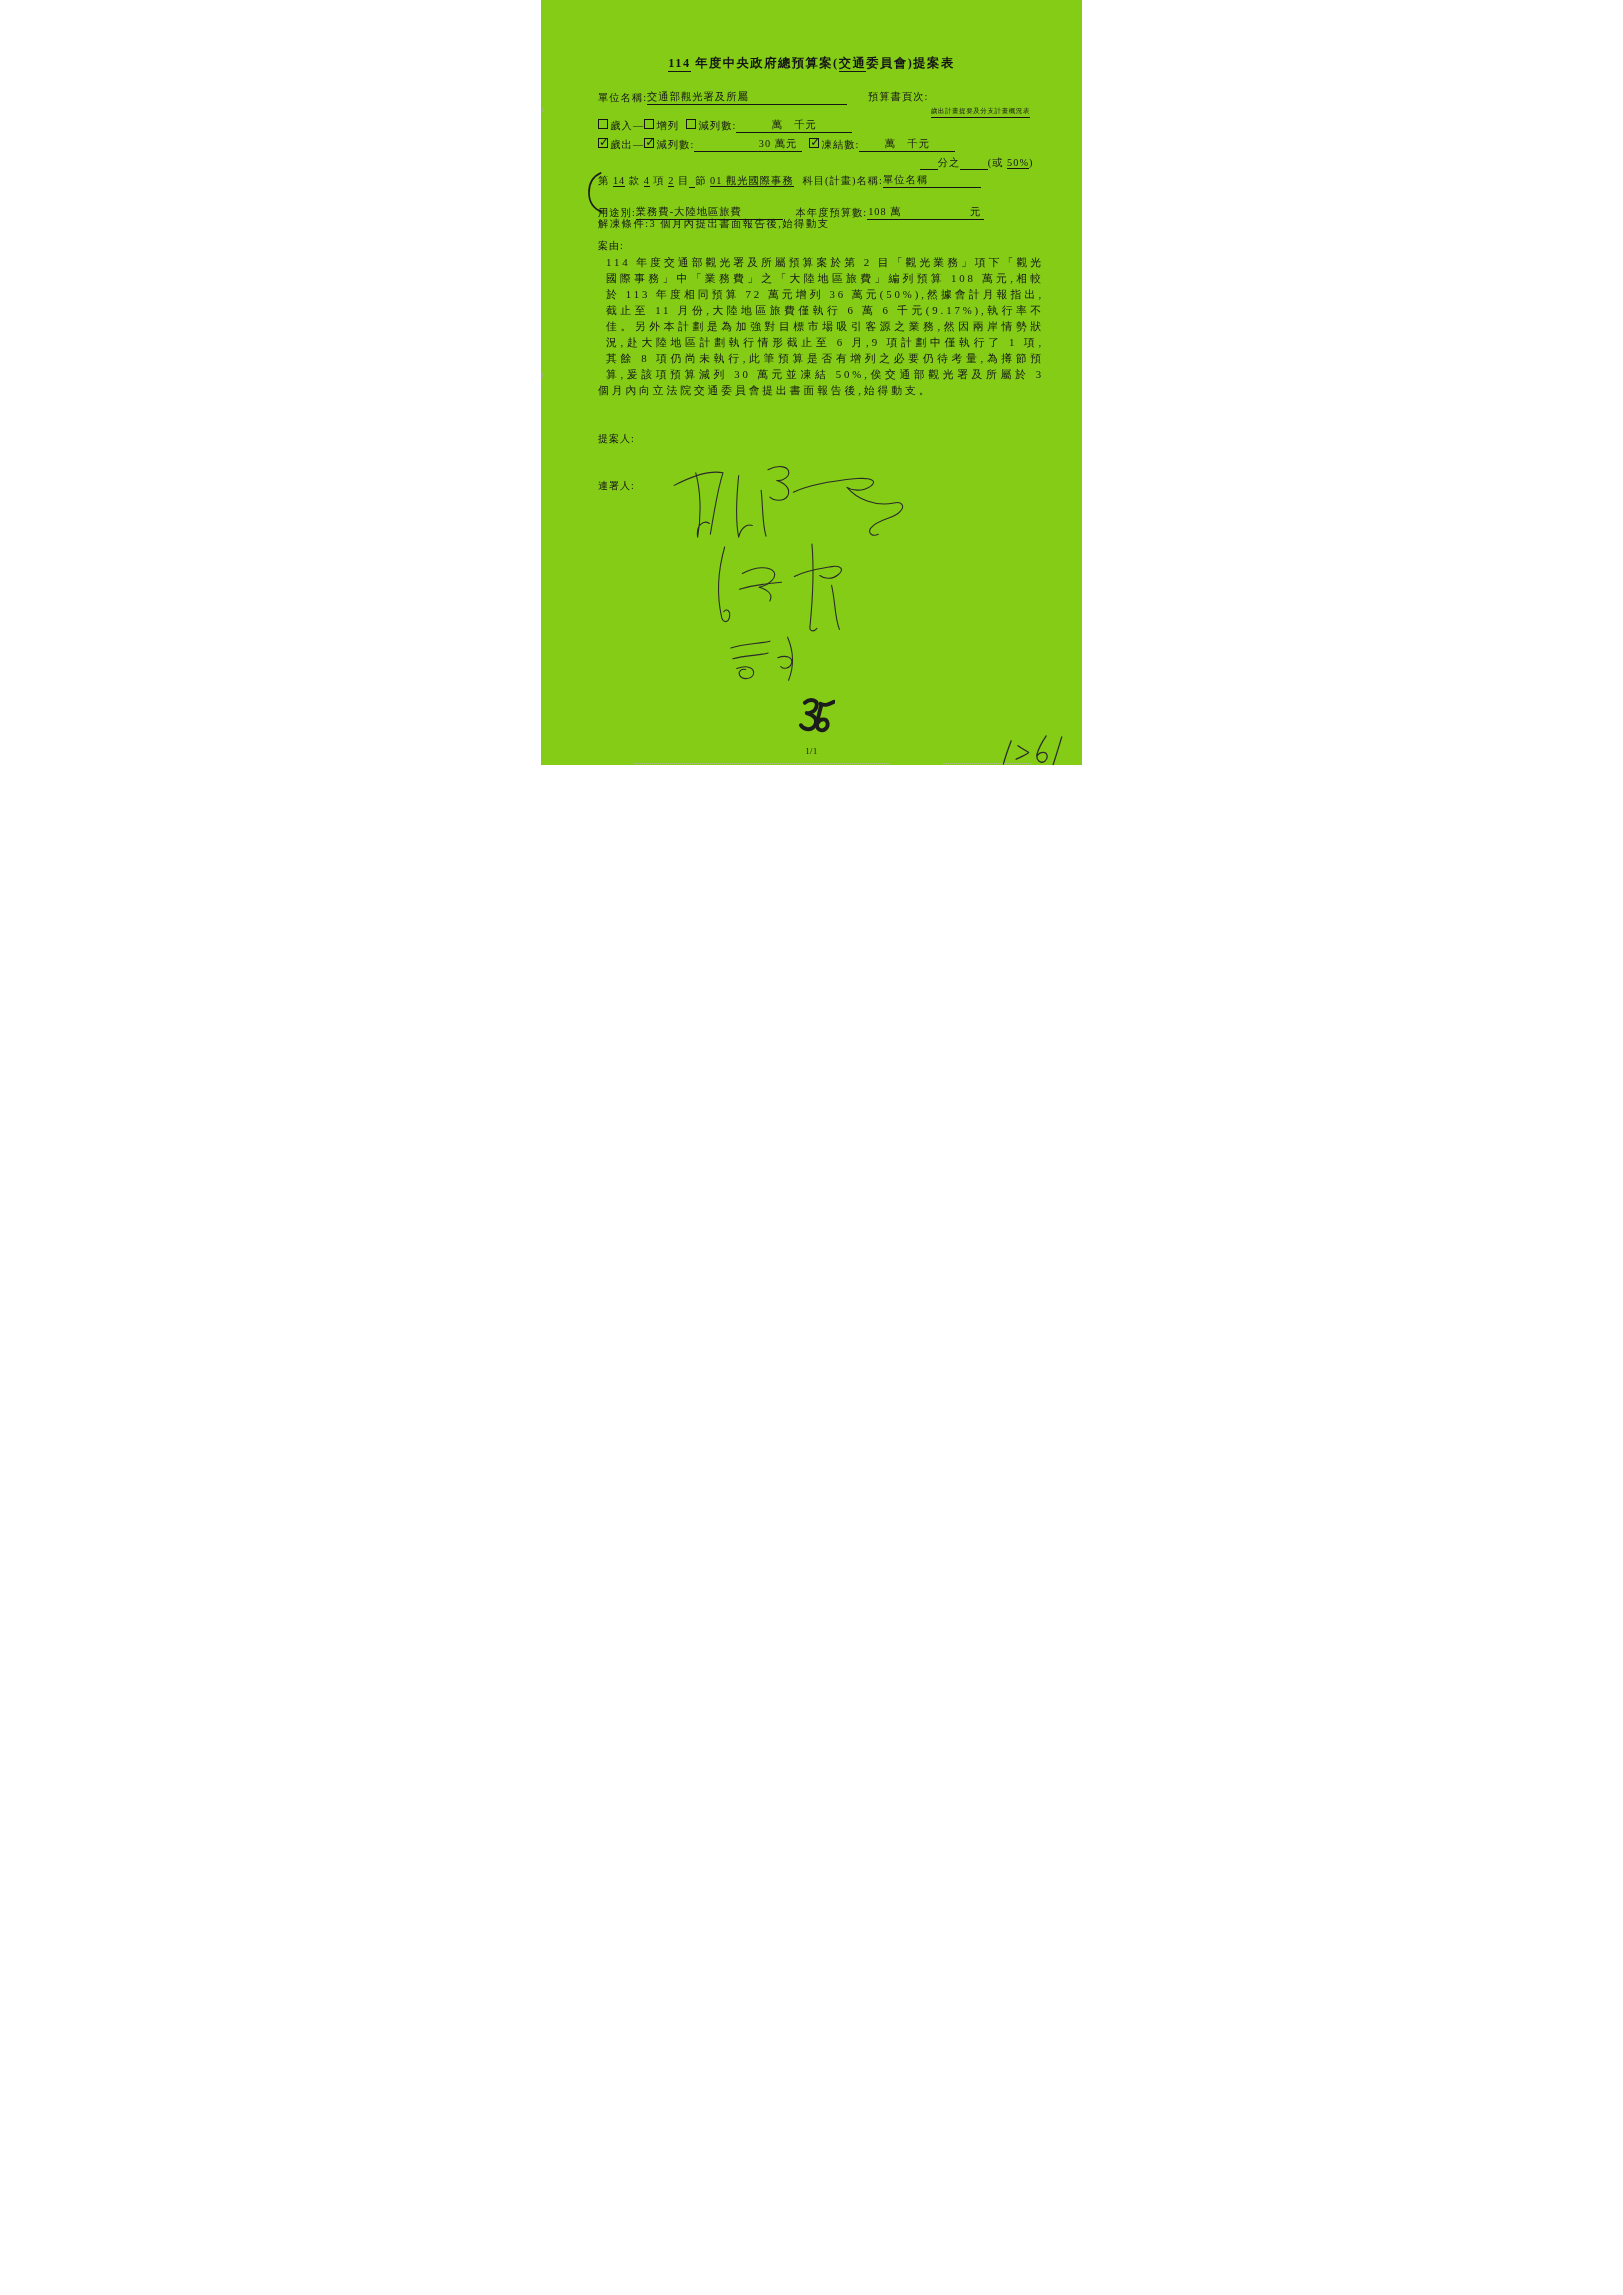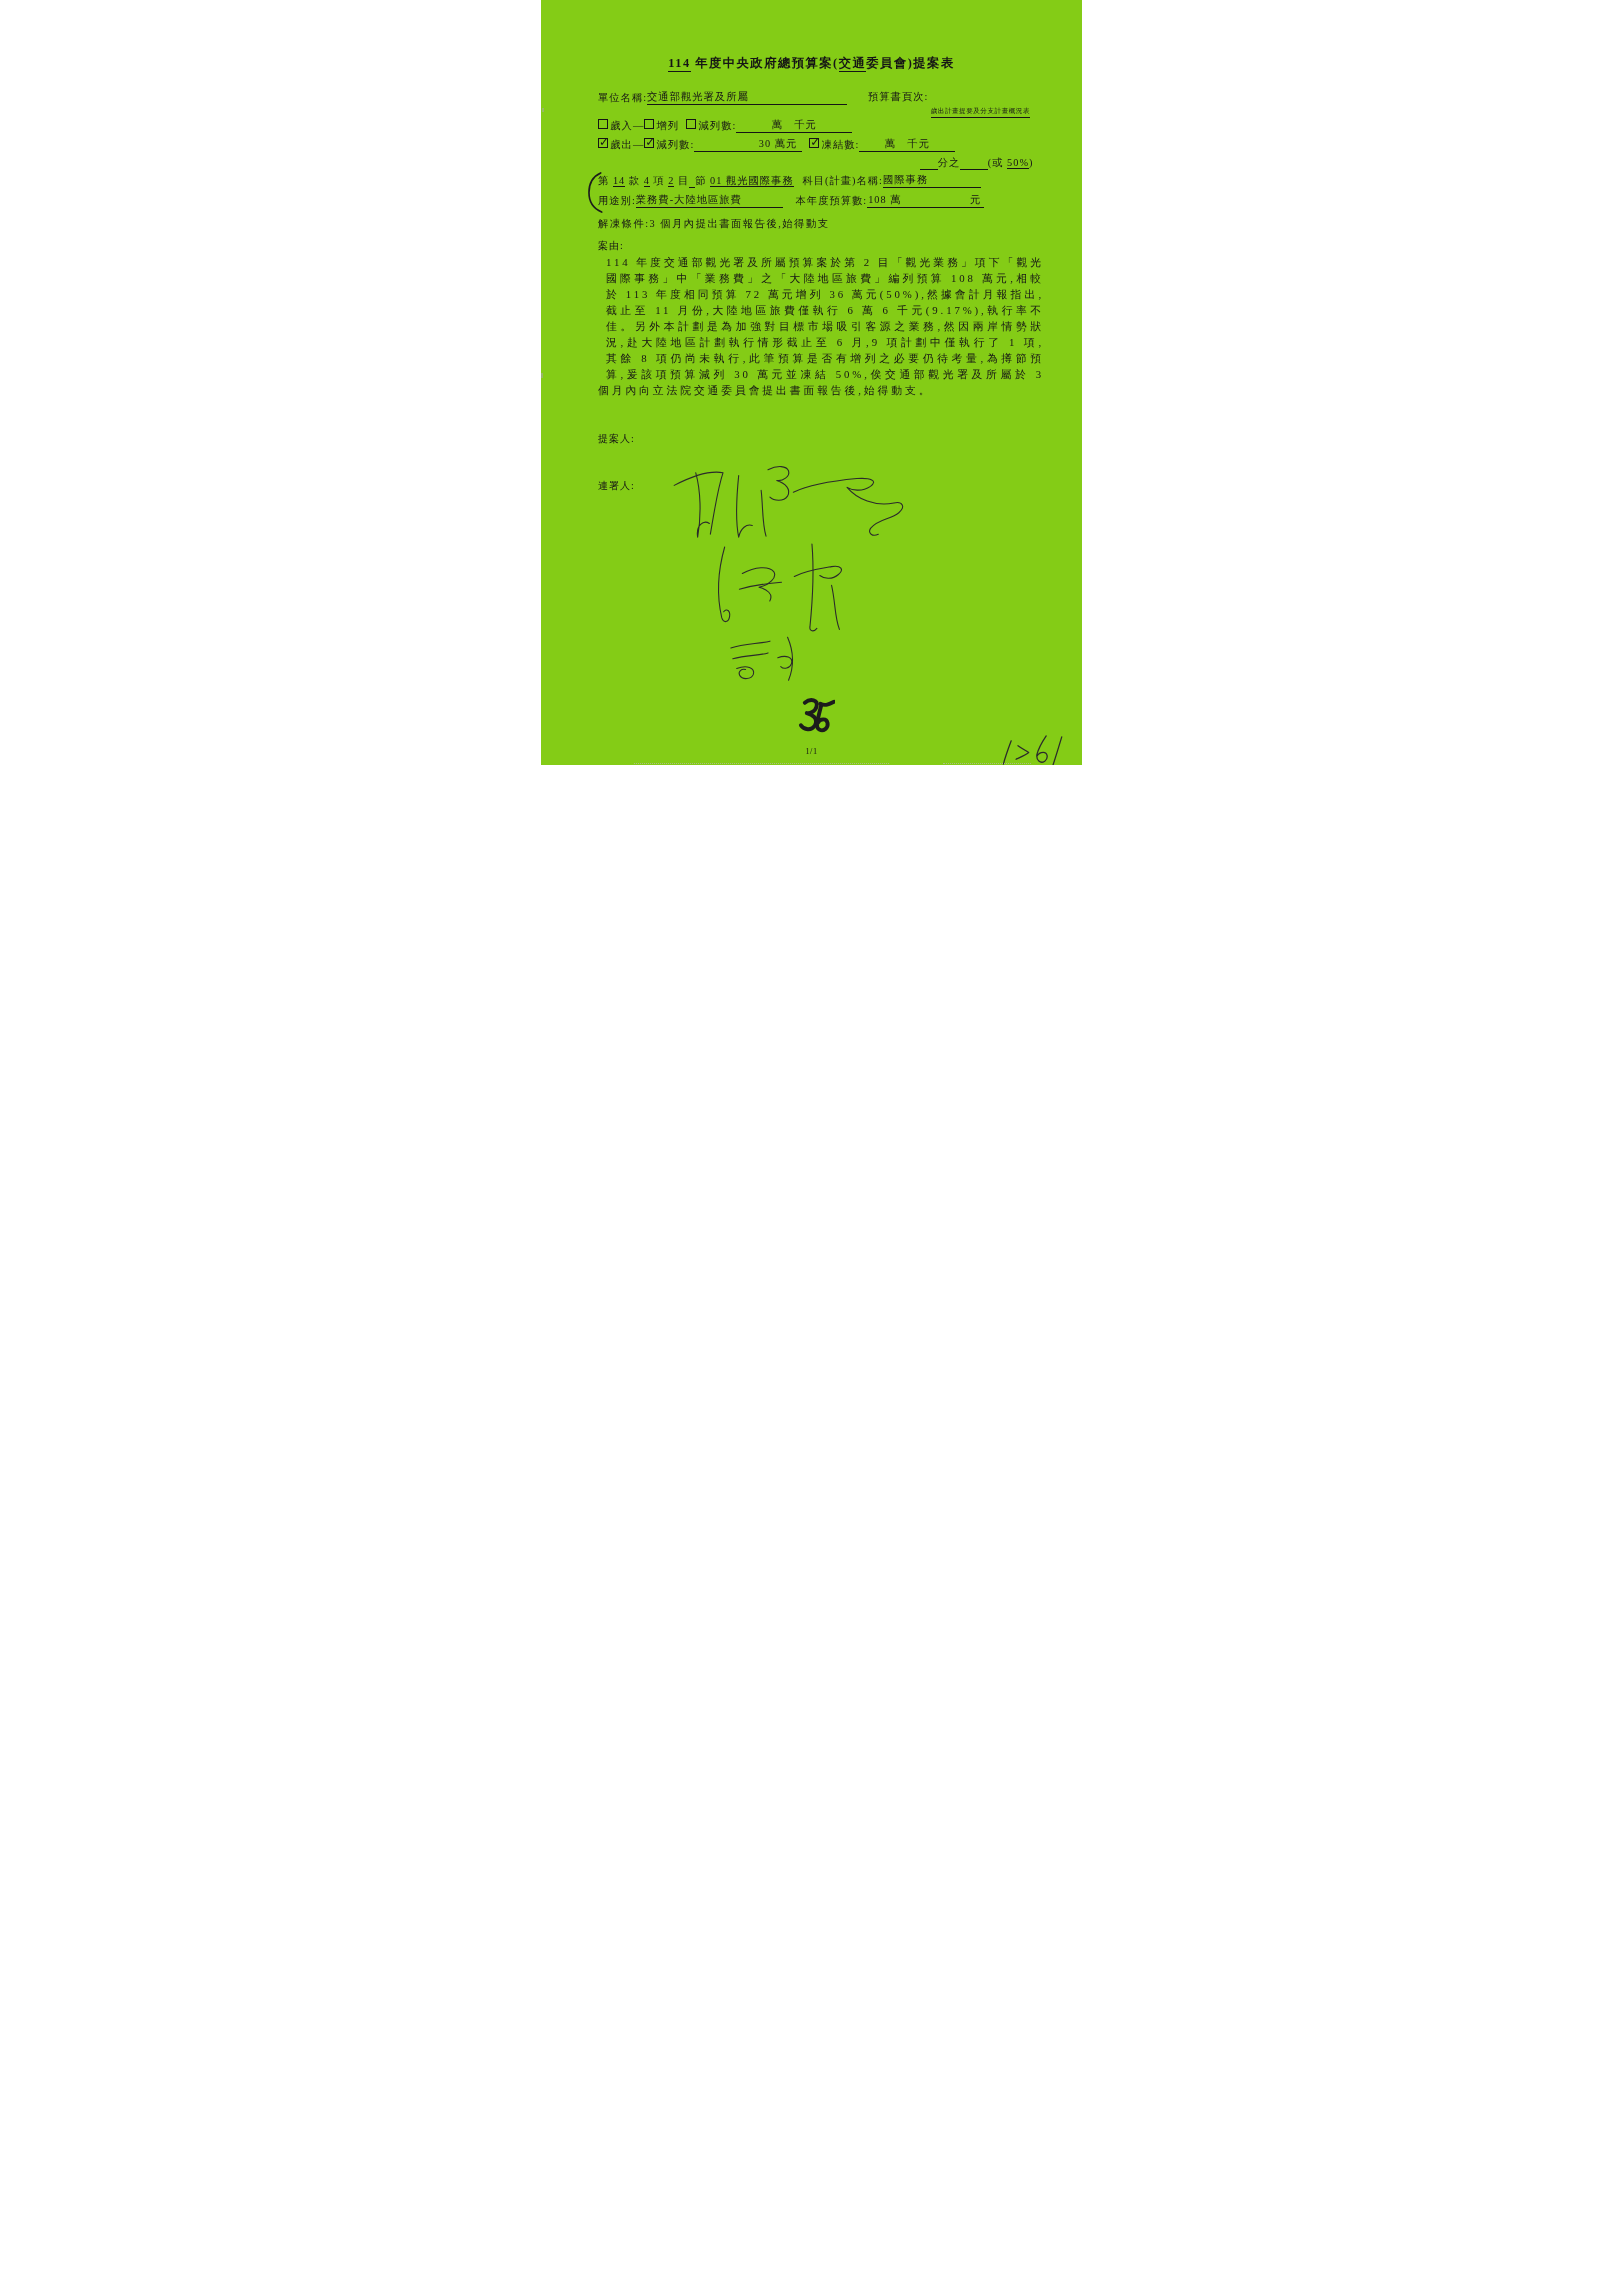--- a/index.html
+++ b/index.html
@@ -90,25 +90,25 @@
 
   <div class="abs row" style="left:379px;top:155px;">
     <span class="blank" style="width:17.7px;"></span><span>分之</span><span class="blank" style="width:27.5px;"></span><span>(或 </span><span class="u">50%</span><span>)</span>
   </div>
 
   <svg class="abs bracket" style="left:45px;top:171px;" width="16.7" height="44" viewBox="0 0 34 90">
     <path d="M30,4 C12,12 6,26 6,44 C6,62 13,76 32,84"></path>
   </svg>
 
   <div class="abs row" style="left:57px;top:173px;">
-    <span>第</span> <span class="u">14</span> <span>款</span> <span class="u">4</span> <span>項</span> <span class="u">2</span> <span>目</span><span class="blank" style="width:5.9px;"></span><span>節</span> <span class="u">01 觀光國際事務</span><span style="display:inline-block;width:8.8px;"></span><span>科目(計畫)名稱:</span><span class="blank left" style="width:98px;">國際事務</span>
+    <span>第</span> <span class="u">14</span> <span>款</span> <span class="u">4</span> <span>項</span> <span class="u">2</span> <span>目</span><span class="blank" style="width:5.9px;"></span><span>節</span> <span class="u">01 觀光國際事務</span><span style="display:inline-block;width:8.8px;"></span><span>科目(計畫)名稱:</span><span class="blank left" style="width:98px;">單位名稱</span>
   </div>
 
   <div class="abs row" style="left:57px;top:193px;">
-    <span>用途別:</span><span class="blank left" style="width:147px;">業務費-大陸地區旅費</span><span style="display:inline-block;width:12.8px;"></span><span>本年度預算數:</span><span class="blank" style="width:117px;"><span class="spread">
+    <span>用途別:</span><span class="blank left" style="width:147px;">業務費-大陸地區旅費</span><span style="display:inline-block;width:12.8px;"></span><span>本年度預算數:</span><span class="blank" style="width:117px;margin-top:12px;"><span class="spread">
           <span>108 萬</span>
           <span>元</span>
         </span></span>
   </div>
 
   <div class="abs row" style="left:57px;top:217px;letter-spacing:1.5px;">解凍條件:3 個月內提出書面報告後,始得動支</div>
 
   <div class="abs label22" style="left:57px;top:239px;">案由:</div>
 
   <div class="abs" style="left:57px;top:254px;">

